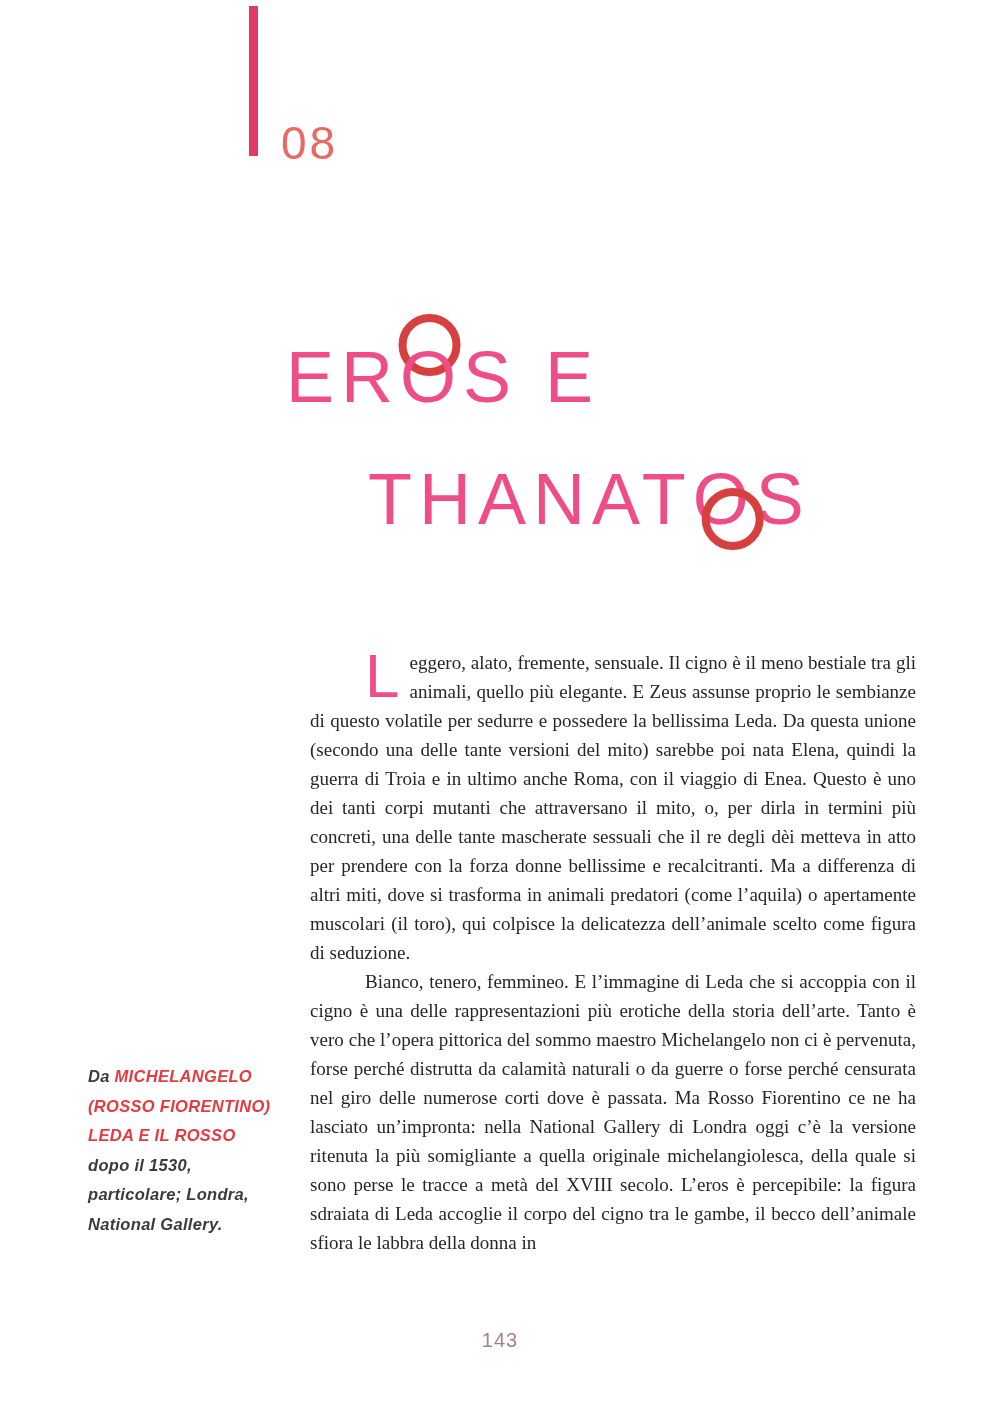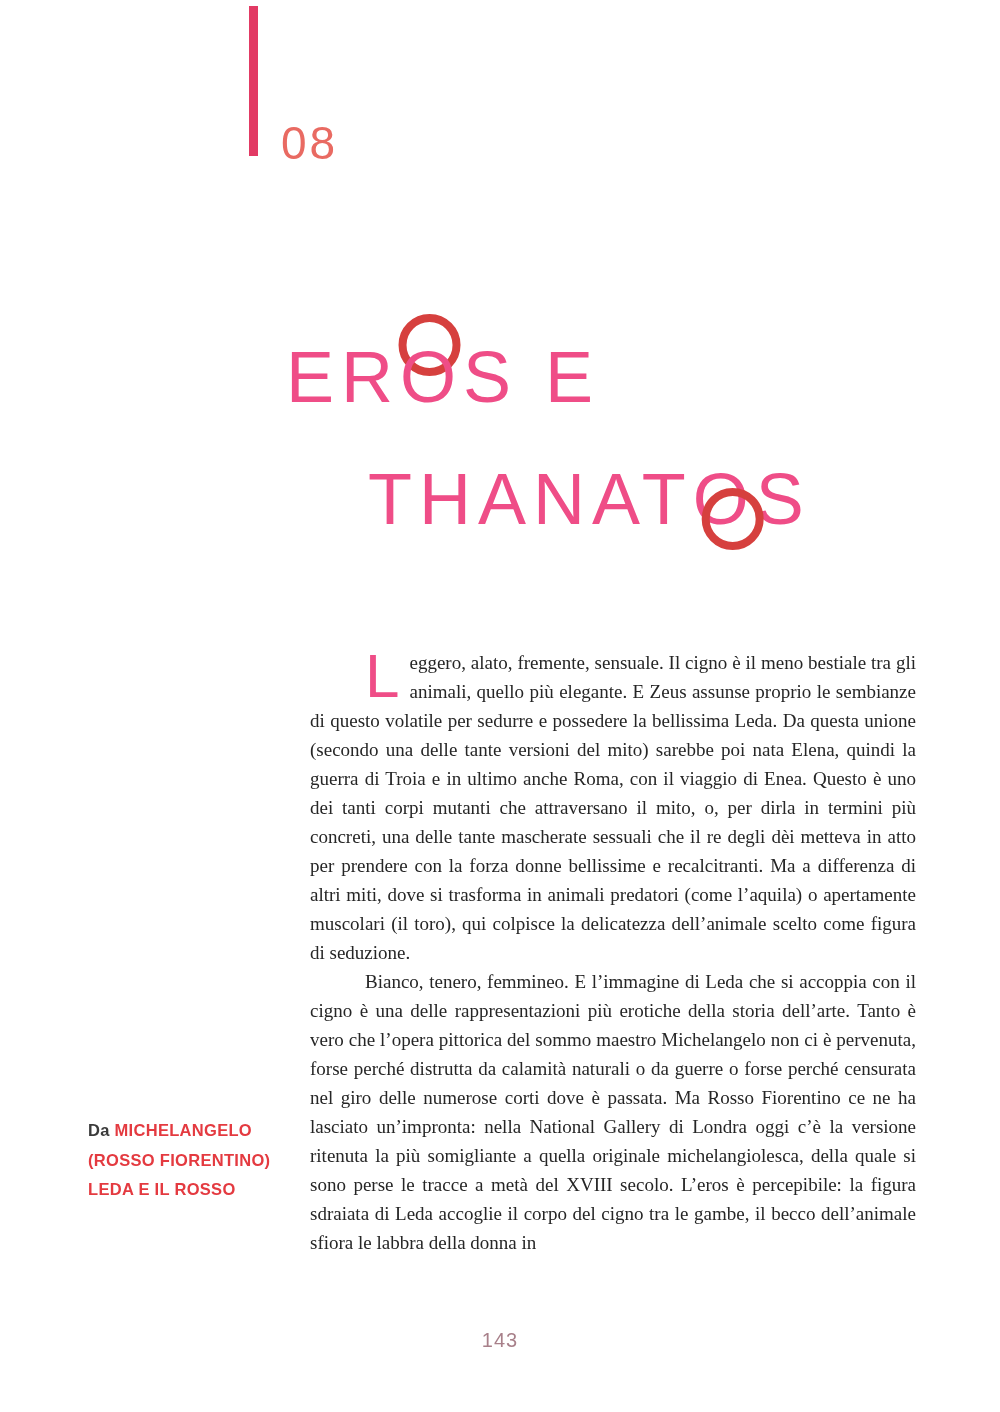--- a/index.html
+++ b/index.html
@@ -83,27 +83,28 @@
     margin-left: 55px;
     padding: 2px 10px 0 0;
     font-weight: 400;
   }
   .para2 { text-indent: 55px; }
 
   
   .caption {
     position: absolute;
     left: 88px;
-    top: 1116px;
+    top: 1062px;
     width: 196px;
     font-size: 16.5px;
     line-height: 29.5px;
     font-weight: bold;
     letter-spacing: 0.3px;
     color: var(--caption-dark, #3b3b3b);
+    font-style: italic;
   }
   .caption p { margin: 0; }
   .caption .red { color: var(--caption-red, #e43a40); }
 
   
   .page-number {
     position: absolute;
     left: 0;
     right: 0;
     top: 1308px;
@@ -135,17 +136,18 @@
   <div class="body-text">
     <p class="para1">
       <span class="dropcap">L</span><span>eggero, alato, fremente, sensuale. Il cigno è il meno bestiale tra gli animali, quello più elegante. E Zeus assunse proprio le sembianze di questo volatile per sedurre e possedere la bellissima Leda. Da questa unione (secondo una delle tante versioni del mito) sarebbe poi nata Elena, quindi la guerra di Troia e in ultimo anche Roma, con il viaggio di Enea. Questo è uno dei tanti corpi mutanti che attraversano il mito, o, per dirla in termini più concreti, una delle tante mascherate sessuali che il re degli dèi metteva in atto per prendere con la forza donne bellissime e recalcitranti. Ma a differenza di altri miti, dove si trasforma in animali predatori (come l’aquila) o apertamente muscolari (il toro), qui colpisce la delicatezza dell’animale scelto come figura di seduzione.</span>
     </p>
     <p class="para2">Bianco, tenero, femmineo. E l’immagine di Leda che si accoppia con il cigno è una delle rappresentazioni più erotiche della storia dell’arte. Tanto è vero che l’opera pittorica del sommo maestro Michelangelo non ci è pervenuta, forse perché distrutta da calamità naturali o da guerre o forse perché censurata nel giro delle numerose corti dove è passata. Ma Rosso Fiorentino ce ne ha lasciato un’impronta: nella National Gallery di Londra oggi c’è la versione ritenuta la più somigliante a quella originale michelangiolesca, della quale si sono perse le tracce a metà del XVIII secolo. L’eros è percepibile: la figura sdraiata di Leda accoglie il corpo del cigno tra le gambe, il becco dell’animale sfiora le labbra della donna in</p>
   </div>
 
   <aside class="caption">
     <p><span>Da </span><span class="red">MICHELANGELO (ROSSO FIORENTINO)</span></p>
     <p class="red">LEDA E IL ROSSO</p>
+    <p>dopo il 1530, particolare; Londra, National Gallery.</p>
   </aside>
 
   <div class="page-number">143</div>
 
 </div>
 
 </body></html>

